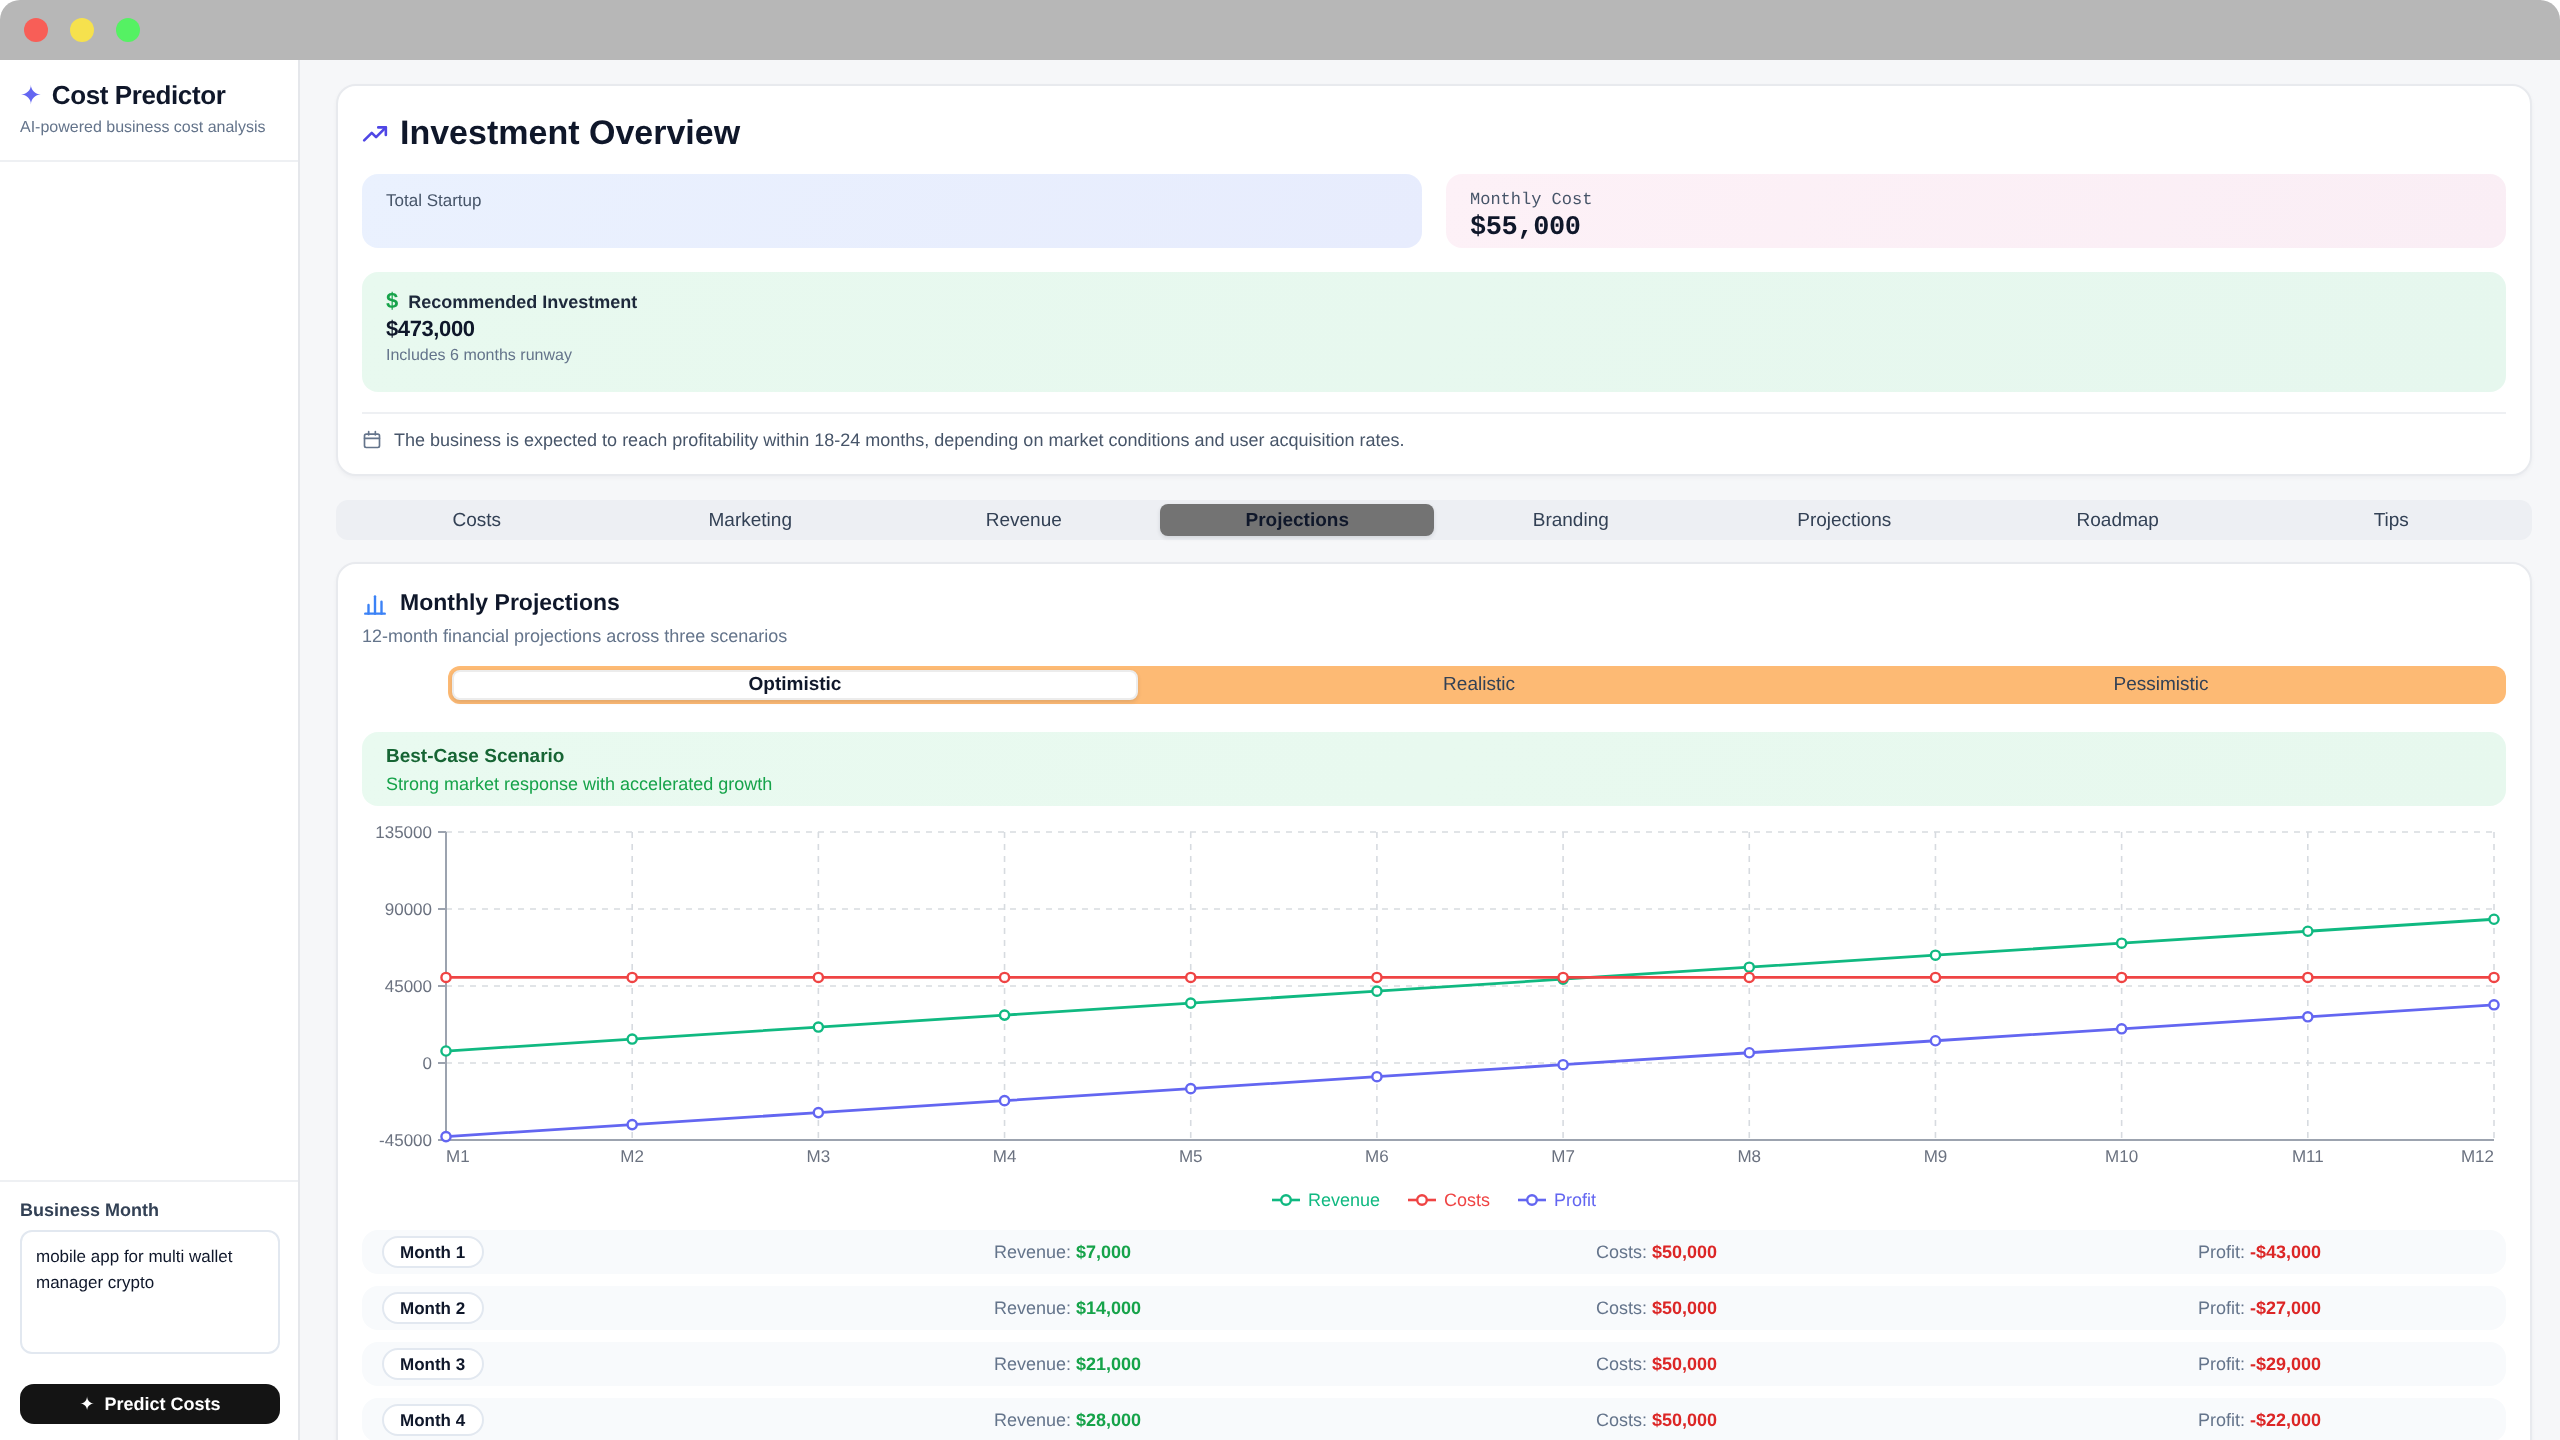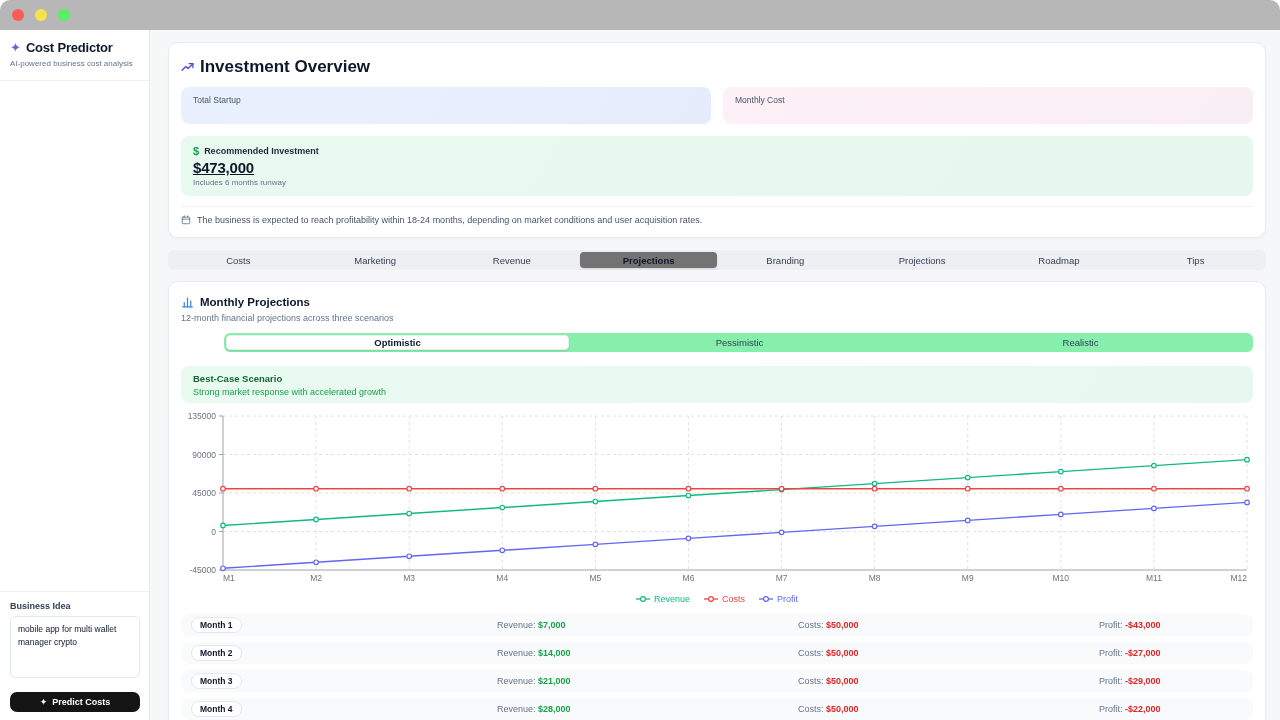--- a/index.html
+++ b/index.html
@@ -39,47 +39,47 @@
   .card { background:#fff; border:1px solid #e8eaee; border-radius:10px;
     box-shadow:0 1px 2px rgba(16,24,40,.04); }
 
   
   .ov-card { padding:12px; }
   .ov-header { display:flex; align-items:center; gap:6px; padding:2px 0 10px 0; }
   .ov-title { font-size:17px; font-weight:bold; }
   .stat-row { display:flex; gap:12px; }
   .stat-box { flex:1; border-radius:8px; padding:8px 12px; height:37px; }
   .stat-box.blue { background:linear-gradient(120deg,#eaf1fe,#e7ecfd); }
-  .stat-box.pink { background:linear-gradient(120deg,#fdf1f7,#faeef5); }
+  .stat-box.pink { background:linear-gradient(120deg,#fdf1f7,#faeef5);font-family:Liberation Mono, monospace; }
   .stat-label { font-size:8.5px; color:#475569; }
   .stat-value { font-size:13.5px; font-weight:bold; margin-top:2px; letter-spacing:-0.2px; }
   .rec-box { margin-top:12px; border-radius:8px; padding:9px 12px; height:60px;
     background:linear-gradient(120deg,#e8f9ef,#e6f7ee); }
   .rec-label-row { display:flex; align-items:center; gap:5px; }
   .rec-dollar { color:#16a34a; font-weight:bold; font-size:11px; }
   .rec-label { font-size:9px; font-weight:600; color:#1e293b; }
-  .rec-value { font-size:15px; font-weight:bold; margin-top:2px; letter-spacing:-0.2px;text-decoration:underline; }
+  .rec-value { font-size:11px; font-weight:bold; margin-top:2px; letter-spacing:-0.2px; }
   .rec-sub { font-size:8px; color:#64748b; margin-top:2px; }
   .ov-note { border-top:1px solid #eef0f3; margin-top:10px; padding-top:8px;
     display:flex; align-items:center; gap:6px; font-size:9px; color:#475569; }
 
   
   .nav-tabs { margin-top:12px; background:#edeff3; border-radius:6px; padding:2px;
     display:flex; height:20px; }
   .nav-tab { flex:1; display:flex; align-items:center; justify-content:center;
     font-size:9.5px; color:#334155; border-radius:4px; cursor:pointer; }
   .nav-tab.active { background:#737373; font-weight:bold; color:#0f172a;
     box-shadow:0 1px 2px rgba(16,24,40,.12); }
 
   
   .proj-card { margin-top:11px; padding:12px; height:600px; }
   .proj-header-row { display:flex; align-items:flex-start; gap:6px; padding-top:2px; }
   .proj-title { font-size:11.5px; font-weight:bold; }
   .proj-sub { font-size:9px; color:#64748b; margin-top:4px; }
-  .scen-tabs { margin-top:10px; background:#86efac; border-radius:6px; padding:2px;
+  .scen-tabs { margin-top:10px; background:#fdba74; border-radius:6px; padding:2px;
     display:flex; height:19px;margin-left:43px; }
   .scen-tab { flex:1; display:flex; align-items:center; justify-content:center;
     font-size:9.5px; color:#334155; border-radius:4px; cursor:pointer; }
   .scen-tab.active { background:#fff; font-weight:bold; color:#0f172a;
     box-shadow:0 1px 2px rgba(16,24,40,.12); border:1px solid #ececec; }
   .scen-banner { margin-top:14px; background:linear-gradient(120deg,#e9faf0,#e7f8ee);
     border-radius:8px; padding:7px 12px; height:37px; }
   .scen-banner-title { font-size:9.5px; font-weight:bold; color:#166534; }
   .scen-banner-sub { font-size:9px; color:#16a34a; margin-top:3px; }
   .chart-wrap { margin-top:7px; }
@@ -111,21 +111,21 @@
   <div class="sidebar">
     <div class="sb-header">
       <div class="sb-title-row">
         <span class="sb-sparkle">✦</span>
         <span class="sb-title">Cost Predictor</span>
       </div>
       <div class="sb-sub">AI-powered business cost analysis</div>
     </div>
     <div class="sb-spacer"></div>
     <div class="sb-bottom">
-      <div class="sb-label">Business Idea</div>
+      <div class="sb-label">Business Month</div>
       <textarea class="sb-textarea" style="">mobile app for multi wallet manager crypto</textarea>
       <button class="sb-btn">
         <span class="spark">✦</span>
         <span>Predict Costs</span>
       </button>
     </div>
   </div>
 
   <div class="main">
 
@@ -136,20 +136,21 @@
             <polyline points="15,5 22,5 22,12"></polyline>
         </svg>
         <span class="ov-title">Investment Overview</span>
       </div>
       <div class="stat-row">
         <div class="stat-box blue">
           <div class="stat-label">Total Startup</div>
         </div>
         <div class="stat-box pink">
           <div class="stat-label">Monthly Cost</div>
+          <div class="stat-value">$55,000</div>
         </div>
       </div>
       <div class="rec-box">
         <div class="rec-label-row">
           <span class="rec-dollar">$</span>
           <span class="rec-label">Recommended Investment</span>
         </div>
         <div class="rec-value">$473,000</div>
         <div class="rec-sub">Includes 6 months runway</div>
       </div>
@@ -182,22 +183,22 @@
             <line x1="12" y1="20" x2="12" y2="4"></line>
             <line x1="18" y1="20" x2="18" y2="9"></line>
           <line x1="3" y1="20" x2="21" y2="20"></line>
         </svg>
         <span class="proj-title">Monthly Projections</span>
       </div>
       <div class="proj-sub">12-month financial projections across three scenarios</div>
 
       <div class="scen-tabs" id="scen-tabs">
           <div class="scen-tab active">Optimistic</div>
+          <div class="scen-tab">Realistic</div>
           <div class="scen-tab">Pessimistic</div>
-          <div class="scen-tab">Realistic</div>
         </div>
 
       <div class="scen-banner">
         <div class="scen-banner-title">Best-Case Scenario</div>
         <div class="scen-banner-sub">Strong market response with accelerated growth</div>
       </div>
 
       <div class="chart-wrap" id="chart"><svg width="1074" height="176" viewBox="0 0 1074 176">
             <line x1="38" y1="160" x2="42" y2="160" stroke="#9ca3af" stroke-width="1"></line>
             <text x="35" y="163" text-anchor="end" font-size="8.5" fill="#6b7280" font-family="Liberation Sans, sans-serif">-45000</text>

